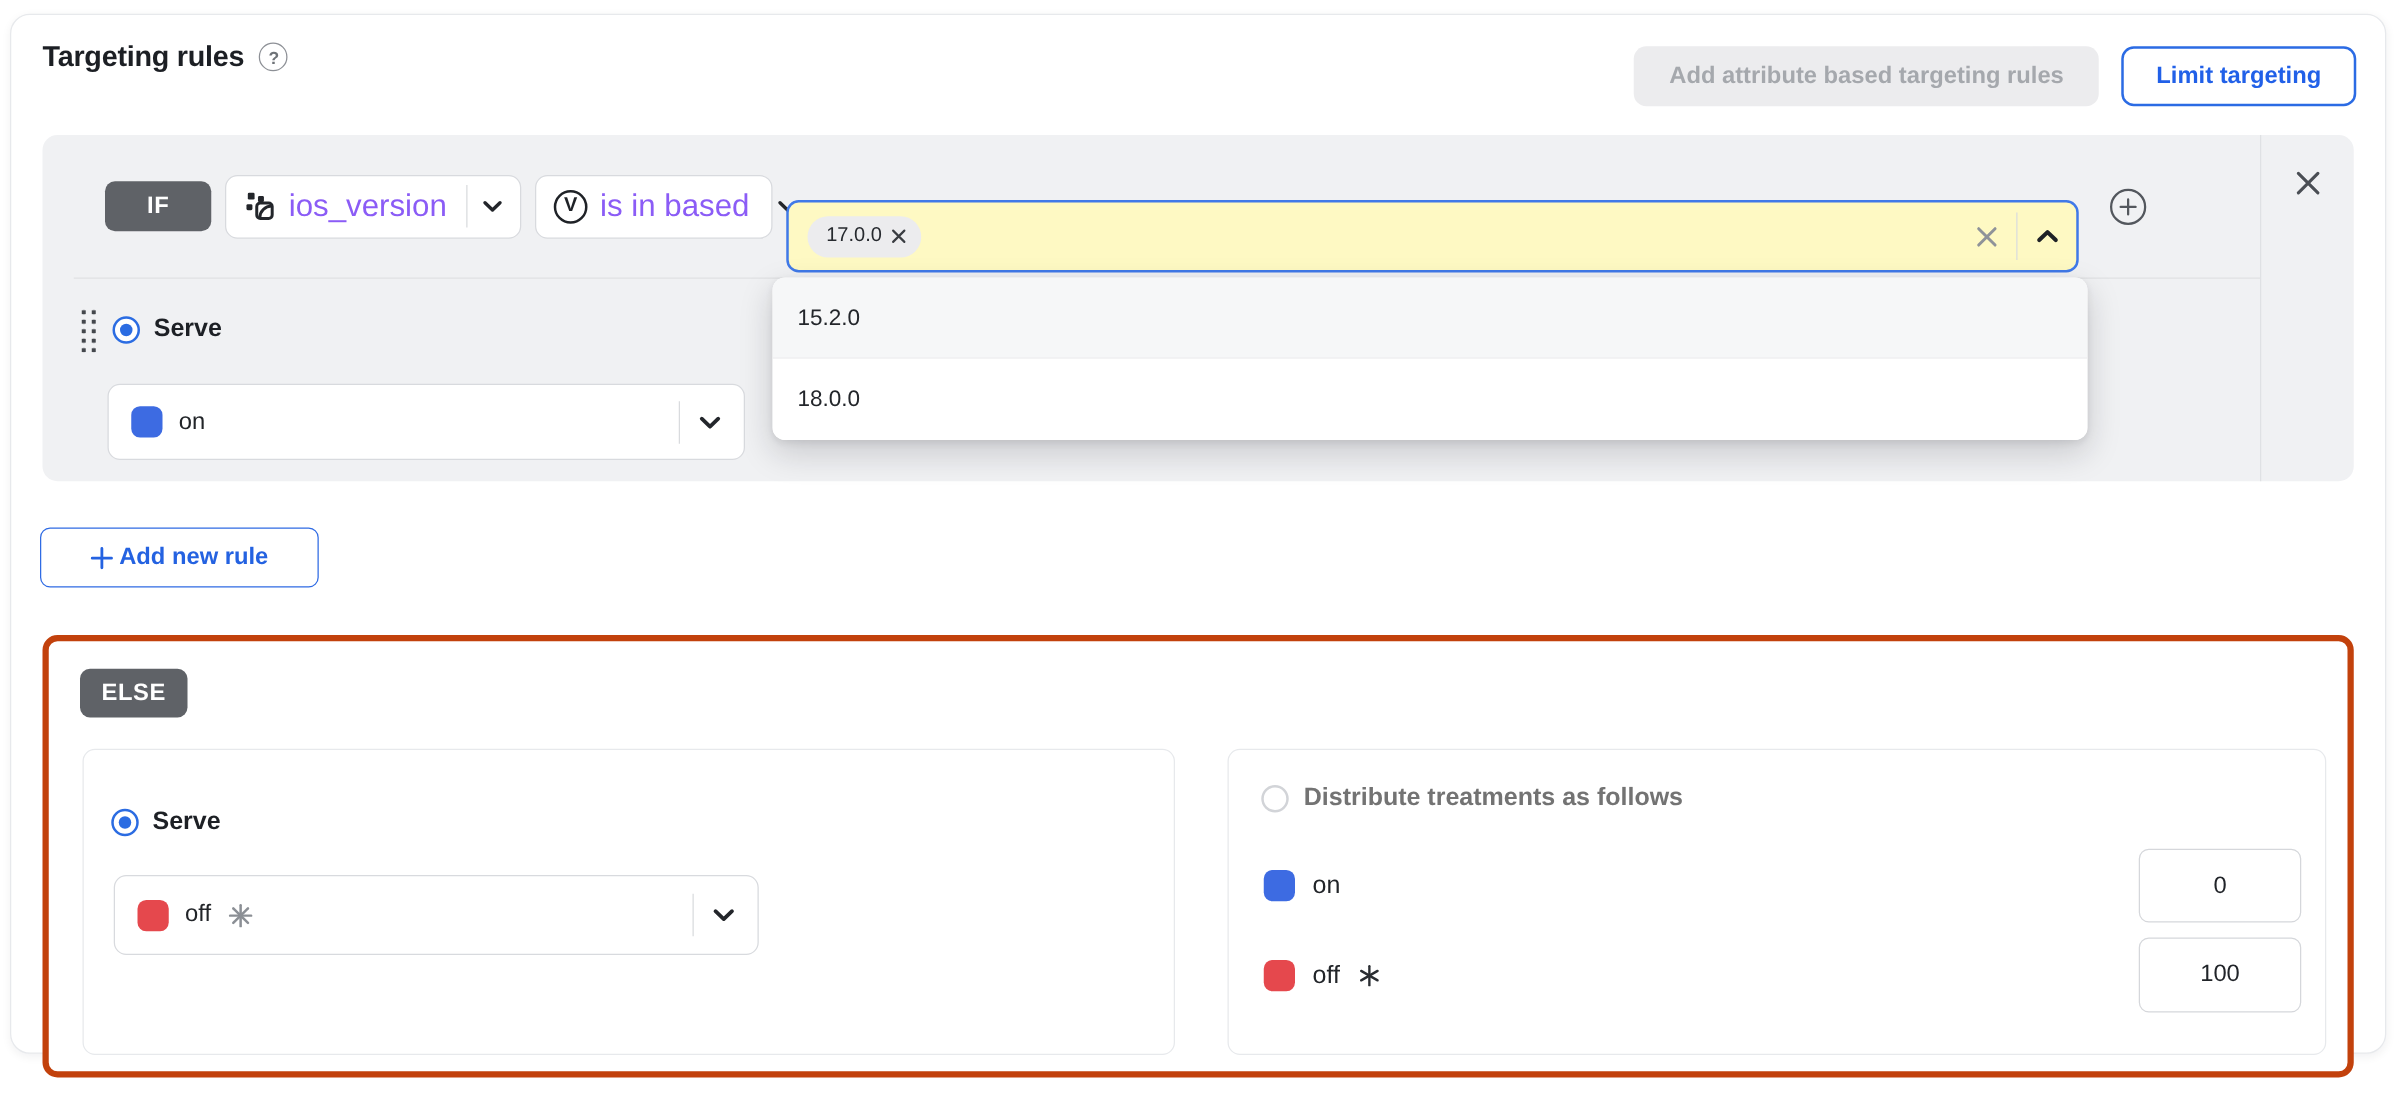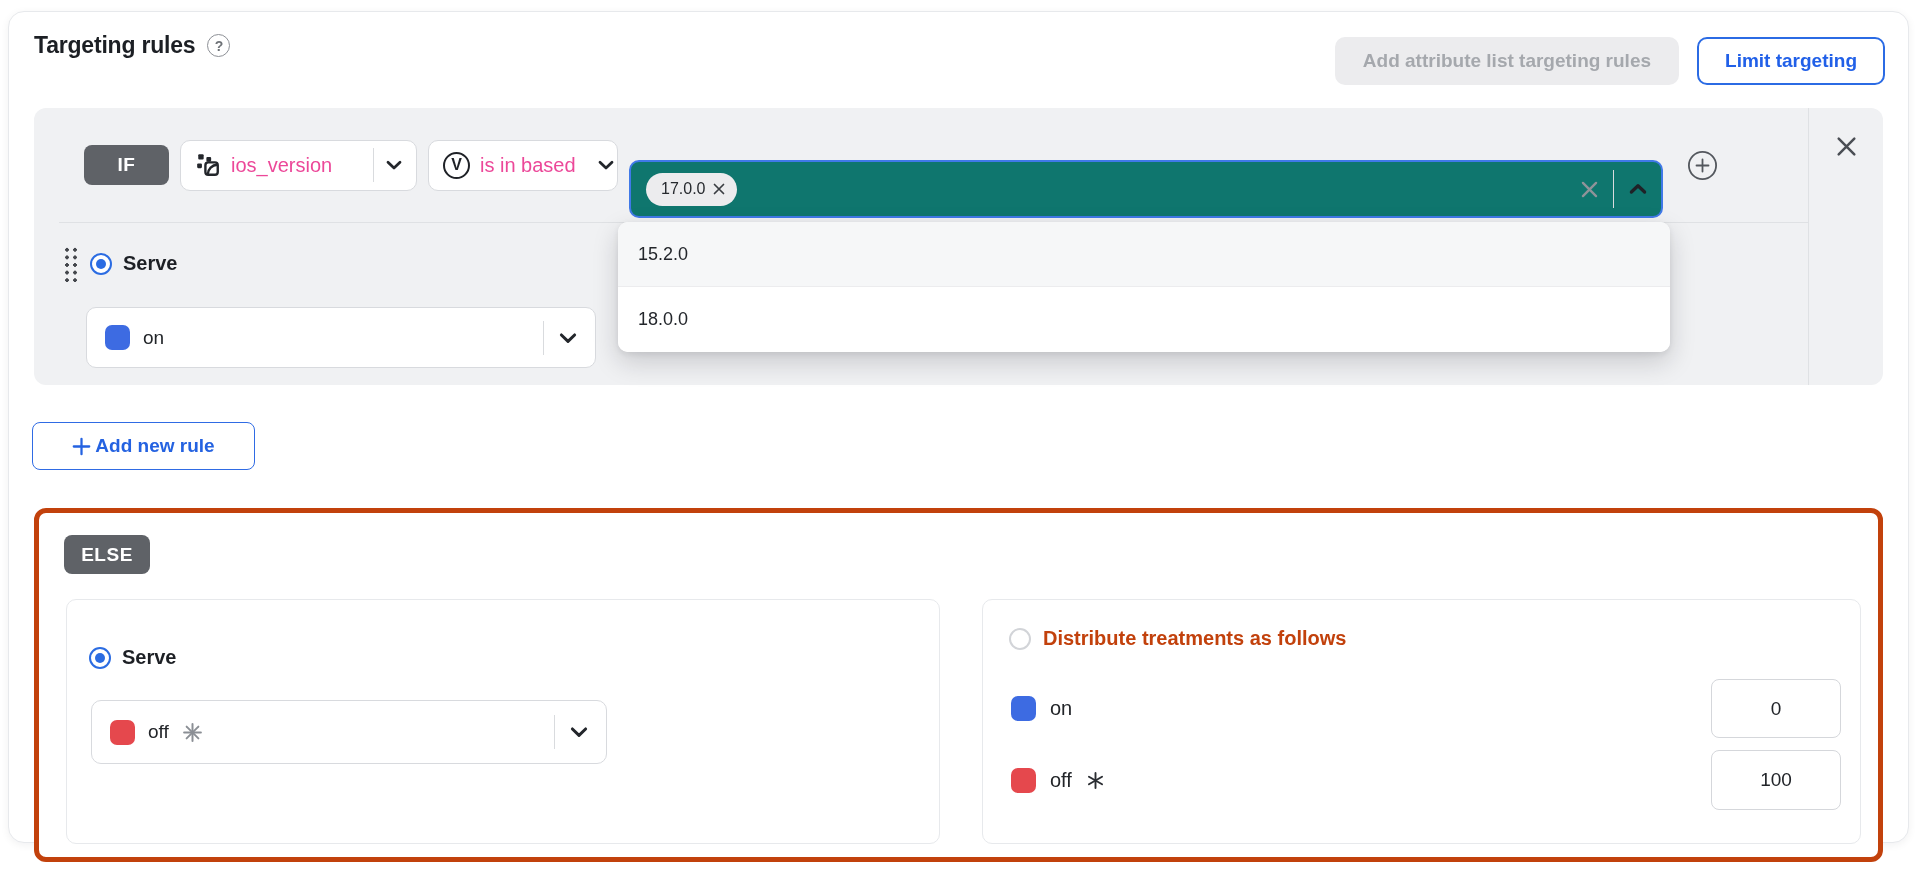--- a/index.html
+++ b/index.html
@@ -20,28 +20,28 @@
 
   
   .rule-box { position: absolute; left: 25px; top: 96px; width: 1849px; height: 277px; background: #f0f1f3; border-radius: 12px; display: flex; overflow: visible; }
   .rule-main { flex: 1; min-width: 0; padding-left: 25px; }
   .rule-delete-col { width: 75px; border-left: 1px solid #dfe1e4; display: flex; justify-content: center; align-items: flex-start; padding-top: 26px; }
 
   .condition-row { height: 115px; border-bottom: 1px solid #dfe1e4; display: flex; align-items: center; padding: 0 90px 0 25px; gap: 11px; }
   .if-badge { width: 85px; height: 40px; background: #5f6267; color: #fff; border-radius: 8px; display: flex; align-items: center; justify-content: center; font-size: 19px; font-weight: 700; letter-spacing: 0.5px; }
 
   .select-control { background: #fff; border: 1px solid #d8dade; border-radius: 10px; height: 51px; display: flex; align-items: center; padding: 0 12px 0 14px; gap: 10px; }
-  .select-control .sel-label { font-size: 20px; color: #ec4899; white-space: nowrap; }
+  .select-control .sel-label { font-size: 25px; color: #8b5cf6; white-space: nowrap; }
   .sel-divider { width: 1px; height: 34px; background: #d9dbde; margin-left: auto; }
   .select-attr { width: 237px; }
   .select-matcher { width: 190px; }
 
   .vcircle { width: 27px; height: 27px; border: 2.4px solid #1f2227; border-radius: 50%; display: inline-flex; align-items: center; justify-content: center; font-size: 16px; font-weight: 800; color: #1f2227; flex: none; }
 
-  .tag-input { flex: 1; height: 58px; background: #0f766e; border: 2.5px solid #4079e8; border-radius: 10px; display: flex; align-items: center; padding: 0 12px 0 15px; margin-top: 48px; }
+  .tag-input { flex: 1; height: 58px; background: #fef9c3; border: 2.5px solid #4079e8; border-radius: 10px; display: flex; align-items: center; padding: 0 12px 0 15px; margin-top: 48px; }
   .chip { background: #ececee; border-radius: 18px; height: 33px; display: inline-flex; align-items: center; gap: 8px; padding: 0 12px 0 15px; font-size: 16px; color: #26292e; }
   .tag-right { margin-left: auto; display: flex; align-items: center; gap: 13px; }
   .tag-divider { width: 1px; height: 38px; background: #d9dbde; }
 
   .plus-circle { width: 31px; height: 31px; margin-left: 13px; flex: none; display: flex; align-items: center; justify-content: center; background: transparent; border: none; }
 
   
   .value-panel { position: absolute; left: 609px; top: 210px; width: 1052px; height: 130px; background: #fff; border-radius: 10px; box-shadow: 0 10px 26px rgba(20,24,31,0.18), 0 2px 6px rgba(20,24,31,0.08); z-index: 30; overflow: hidden; }
   .value-option { height: 65px; display: flex; align-items: center; padding-left: 20px; font-size: 18px; color: #23262b; background: #fff; }
   .value-option.highlight { background: #f6f7f8; border-bottom: 1px solid #ececee; }
@@ -66,41 +66,41 @@
   
   .else-box { position: absolute; left: 25px; top: 496px; width: 1849px; height: 354px; background: #fff; border: 5px solid #c2410c; border-radius: 12px; }
   .else-badge { position: absolute; left: 25px; top: 22px; width: 86px; height: 39px; background: #5f6267; color: #fff; border-radius: 8px; display: flex; align-items: center; justify-content: center; font-size: 19px; font-weight: 700; letter-spacing: 0.5px; }
 
   .serve-card { position: absolute; left: 27px; top: 86px; width: 874px; height: 245px; border: 1px solid #e7e9ec; border-radius: 10px; background: #fff; }
   .serve-card .serve-row2 { position: absolute; left: 22px; top: 46px; display: flex; align-items: center; gap: 11px; }
   .off-select { position: absolute; left: 24px; top: 100px; width: 516px; height: 64px; }
 
   .dist-card { position: absolute; left: 943px; top: 86px; width: 879px; height: 245px; border: 1px solid #e7e9ec; border-radius: 10px; background: #fff; }
   .dist-title-row { position: absolute; left: 26px; top: 27px; display: flex; align-items: center; gap: 12px; }
-  .dist-title { font-size: 20px; font-weight: 700; color: #c2410c; }
+  .dist-title { font-size: 20px; font-weight: 700; color: #737373; }
   .dist-row { position: absolute; left: 28px; right: 19px; display: flex; align-items: center; gap: 14px; }
   .dist-row.row-on { top: 79px; height: 59px; }
   .dist-row.row-off { top: 150px; height: 60px; }
   .dist-label { font-size: 20px; color: #222529; }
   .pct-input { margin-left: auto; width: 130px; height: 100%; border: 1px solid #d5d7db; border-radius: 8px; font-size: 19px; color: #212429; text-align: center; font-family: inherit; background: #fff; }
 
   .asterisk { display: inline-flex; align-items: center; }
   svg { display: block; }
 </style>
 </head>
 <body>
 
 <div class="outer-card">
 
   <div class="page-title">
     <span>Targeting rules</span>
     <span class="help-circle">?</span>
   </div>
   <div class="header-buttons">
-    <button class="btn-disabled">Add attribute list targeting rules</button>
+    <button class="btn-disabled">Add attribute based targeting rules</button>
     <button class="btn-outline-blue">Limit targeting</button>
   </div>
 
   <div class="rule-box">
     <div class="rule-main">
 
       <div class="condition-row">
         <span class="if-badge">IF</span>
 
         <div class="select-control select-attr">

